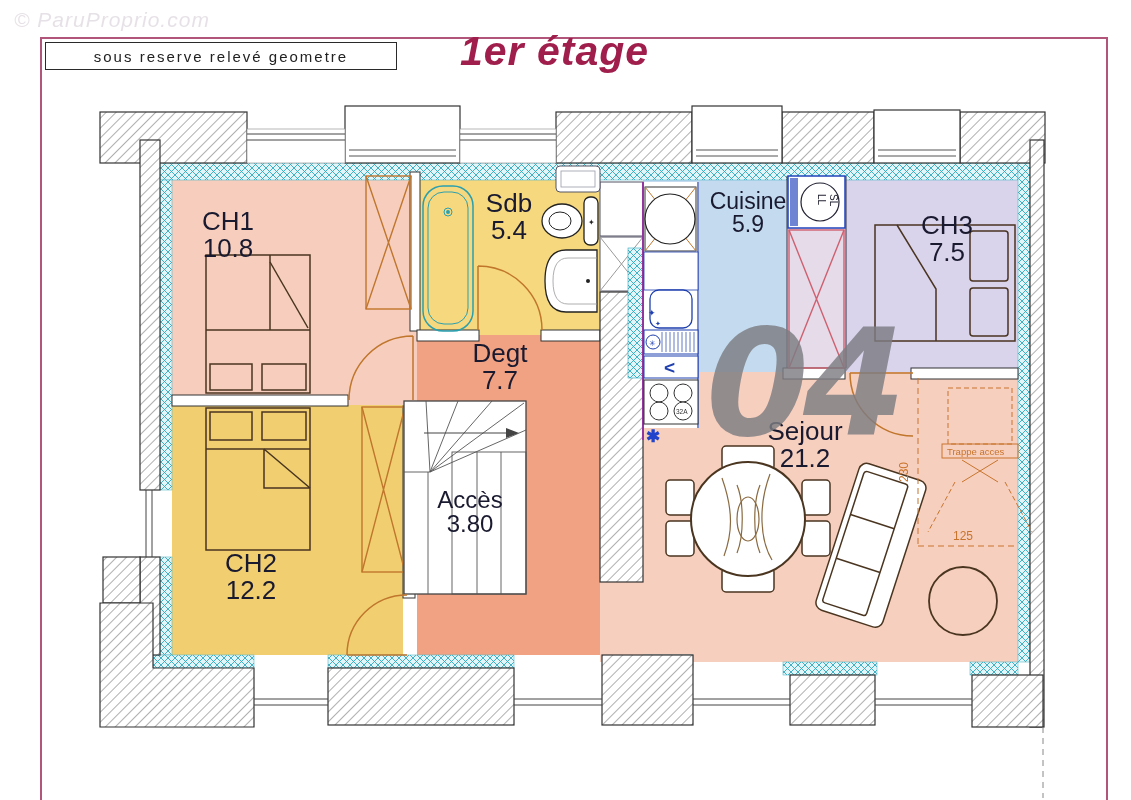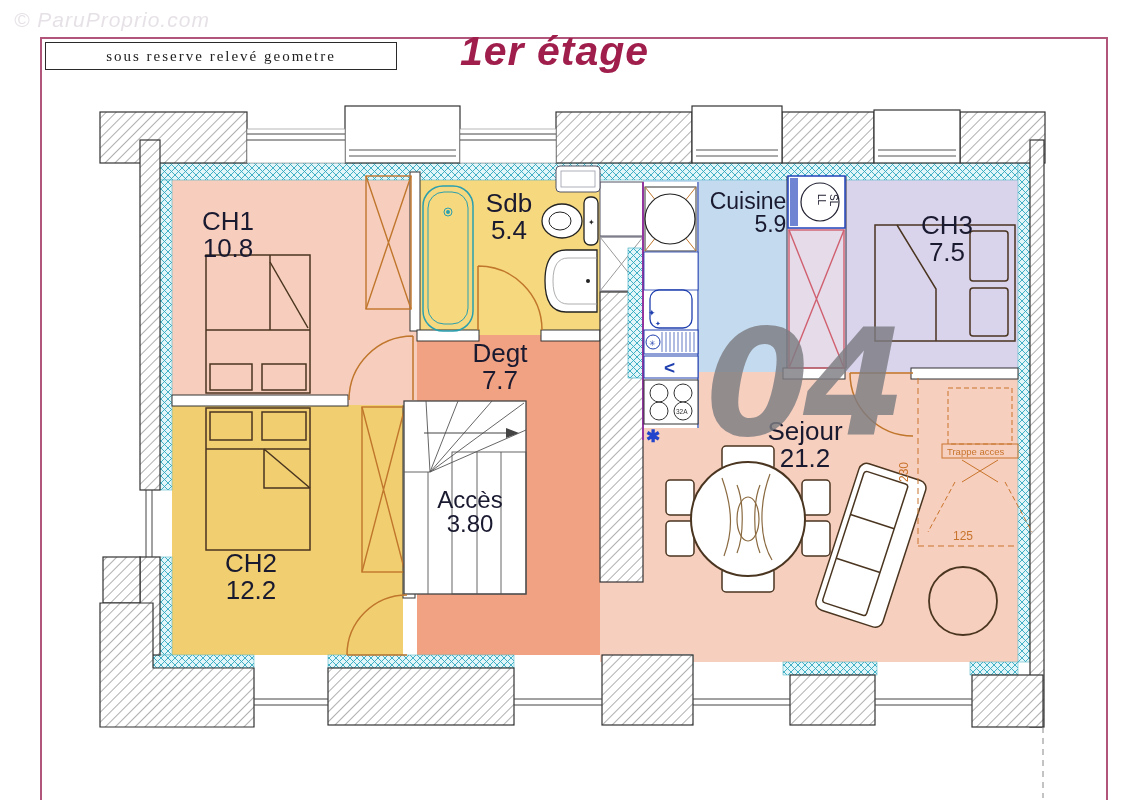--- a/index.html
+++ b/index.html
@@ -4,21 +4,21 @@
 <style>
   html,body{margin:0;padding:0;background:#ffffff;}
   .stage{position:relative;width:1131px;height:800px;overflow:hidden;background:#fff;
          font-family:"Liberation Sans",sans-serif;}
   .frame{position:absolute;left:40px;top:37px;width:1064px;height:820px;
          border:2px solid #b2557a;border-bottom:none;pointer-events:none;}
   .watermark{position:absolute;left:14px;top:8px;font-size:21px;color:rgba(140,120,140,.22);
              font-style:italic;letter-spacing:1px;}
   .disclaimer{position:absolute;left:45px;top:42px;width:350px;height:26px;border:1.5px solid #2a2a2a;
               background:#fff;display:flex;align-items:center;justify-content:center;
-              font-family:Liberation Serif, serif;font-size:15px;letter-spacing:2px;color:#222;}
+              font-family:Liberation Sans, sans-serif;font-size:15px;letter-spacing:2px;color:#222;}
   .title{position:absolute;left:460px;top:28px;font-size:41px;font-style:italic;font-weight:bold;
          color:#a01e4c;letter-spacing:1px;}
   svg.plan{position:absolute;left:0;top:0;}
   .room-label{position:absolute;transform:translateX(-50%);text-align:center;color:#191930;
               font-size:26px;line-height:1.02;white-space:nowrap;}
   .room-label.small{font-size:24px;}
   .unit-number{position:absolute;left:706px;top:310px;font-family:"DejaVu Sans",sans-serif;
                font-size:148px;line-height:1;font-style:italic;font-weight:bold;
                color:rgba(125,125,130,.82);letter-spacing:-6px;}
 </style>
@@ -319,21 +319,21 @@
     <div>7.7</div>
   </div>
   <div class="room-label small" style="left:470px;top:488px;">
     <div>Accès</div>
     <div>3.80</div>
   </div>
   <div class="room-label" style="left:251px;top:550px;">
     <div>CH2</div>
     <div>12.2</div>
   </div>
-  <div class="room-label" style="left:748px;top:190px;font-size:23px;text-align:right;">
+  <div class="room-label" style="left:748px;top:190px;font-size:23px;">
     <div>Cuisine</div>
     <div>5.9</div>
   </div>
   <div class="room-label" style="left:903px;top:212px;margin-left:44px;">
     <div>CH3</div>
     <div>7.5</div>
   </div>
   <div class="room-label" style="left:805px;top:418px;">
     <div>Sejour</div>
     <div>21.2</div>

